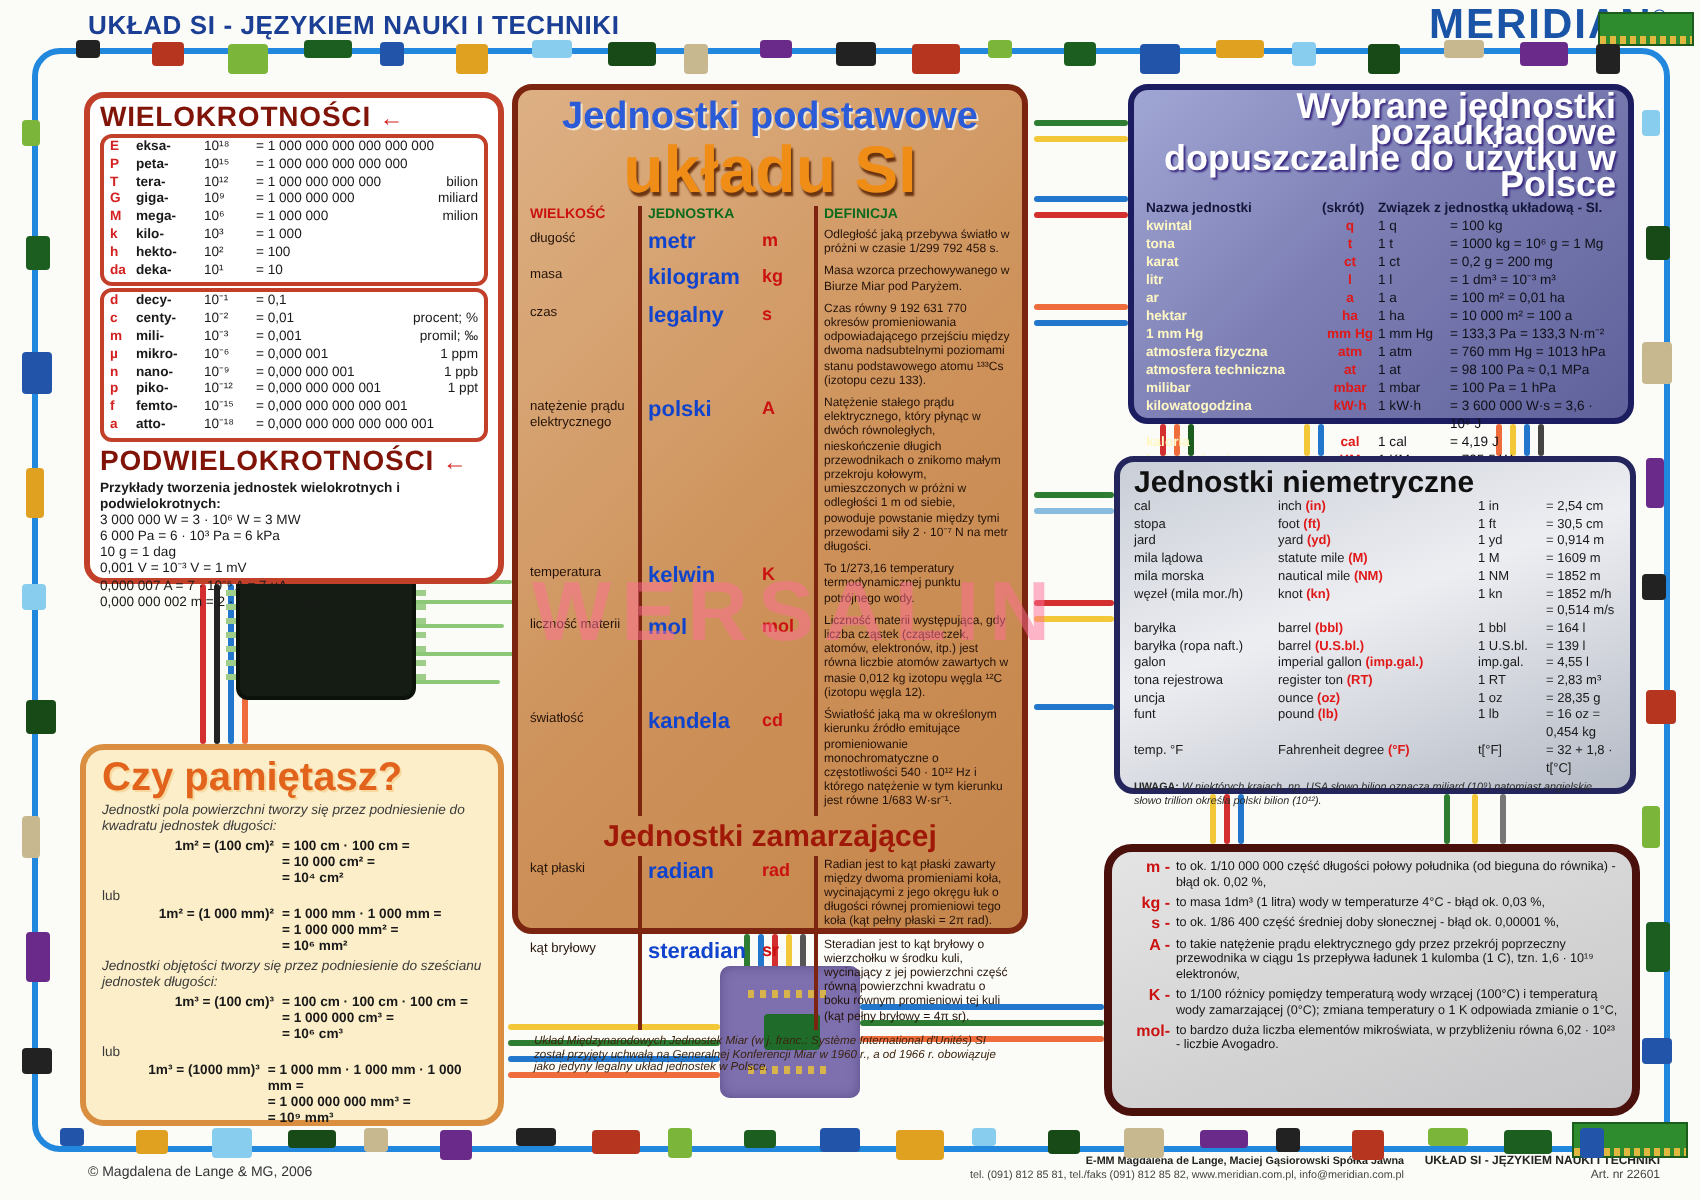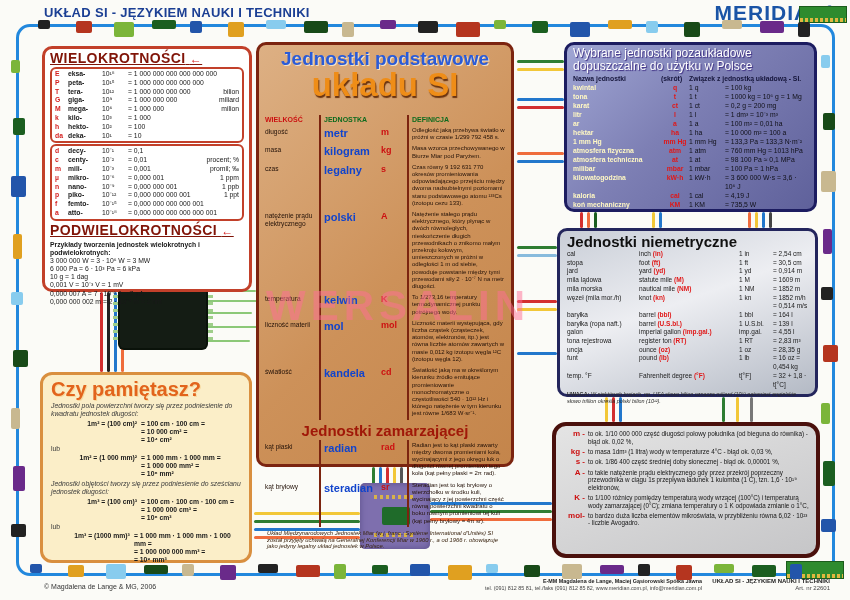--- a/index.html
+++ b/index.html
@@ -13,21 +13,21 @@
   .brand sup{font-size:9px;}
 
   
   .frame{position:absolute;left:16px;top:24px;width:813px;height:546px;border:3px solid #2288dd;border-radius:14px;}
 
   
   .panel{position:absolute;box-sizing:border-box;z-index:3;}
 
   
   #p-mult{left:42px;top:46px;width:210px;height:246px;background:#fff;border:3px solid #c2402a;border-radius:10px;padding:1px 5px;}
-  .ptitle{font-size:14px;font-weight:bold;color:#801408;letter-spacing:.4px;line-height:16px;text-decoration:underline;}
+  .ptitle{font-size:14px;font-weight:bold;color:#801408;letter-spacing:.4px;line-height:16px;}
   .ptitle .arrow{color:#d42020;font-size:12px;}
   .rowbox{border:2px solid #c2402a;border-radius:6px;padding:1px 3px;margin:0 0 1px 0;background:#fff;}
   .mrow{display:grid;grid-template-columns:13px 34px 26px 1fr auto;font-size:6.8px;line-height:8.8px;}
   .msym{color:#d42020;font-weight:bold;}
   .mname{font-weight:bold;color:#191919;}
   .mpow{color:#191919;}
   .mval{color:#191919;}
   .mnote{color:#191919;text-align:right;}
   .ex-head{font-size:6.8px;font-weight:bold;line-height:8px;margin-top:2px;color:#191919;}
   .ex-line{font-size:6.8px;line-height:8.2px;color:#191919;}
@@ -38,38 +38,38 @@
   .rem-intro{font-size:6.8px;font-style:italic;line-height:8px;color:#3a3a3a;margin:2px 0;}
   .frow{display:flex;margin:1px 0;}
   .fpre{font-size:6.8px;line-height:8px;color:#3a3a3a;display:block;}
   .flhs{font-size:6.8px;font-weight:bold;width:86px;text-align:right;padding-right:4px;line-height:8px;color:#191919;}
   .frhs{font-size:6.8px;font-weight:bold;white-space:pre-line;line-height:8px;color:#191919;}
 
   
   #p-base{left:256px;top:42px;width:258px;height:425px;background:linear-gradient(135deg,#ddb084,#cd9159 55%,#c4854b);
           border:3px solid #7b2410;border-radius:10px;padding:3px 0;}
   .bu-title1{text-align:center;font-size:19px;font-weight:bold;color:#2b5bd7;text-shadow:1px 1px 0 #f2e2c8;line-height:21px;}
-  .bu-title2{text-align:center;font-size:33px;font-weight:bold;color:#ef8d17;text-shadow:1px 2px 1px #6b3410;line-height:32px;margin-bottom:14px;}
+  .bu-title2{text-align:center;font-size:33px;font-weight:bold;color:#ef8d17;text-shadow:1px 2px 1px #6b3410;line-height:32px;margin-bottom:2px;}
   .bu-table{margin:0 6px;}
   .bu-hrow{display:grid;grid-template-columns:54px 62px 26px 1fr;font-size:7px;font-weight:bold;line-height:10px;}
   .bu-h-q{color:#cc1111;}
   .bu-h-u{color:#0d6b1e;border-left:2px solid #7b2410;padding-left:3px;}
   .bu-h-d{color:#0d6b1e;border-left:2px solid #7b2410;padding-left:3px;grid-column:4;}
   .burow{display:grid;grid-template-columns:54px 62px 26px 1fr;}
   .qty{font-size:6.6px;line-height:7.6px;color:#241208;padding:3px 1px 2px 0;}
   .unitname{font-size:11px;font-weight:bold;color:#1144cc;border-left:2px solid #7b2410;padding:2px 0 2px 3px;}
   .unitsym{font-size:9px;font-weight:bold;color:#cc1111;padding:2px 0;}
   .udef{font-size:6px;line-height:7.2px;color:#241208;border-left:2px solid #7b2410;padding:2px 0 2px 3px;}
   .supp-title{text-align:center;font-size:15px;font-weight:bold;color:#a01808;line-height:17px;margin:2px 0 1px 0;}
   .bu-foot{font-size:5.8px;font-style:italic;line-height:6.8px;color:#3a2410;margin:3px 8px 0 8px;}
 
   
   #p-nonsys{left:564px;top:42px;width:253px;height:170px;border:3px solid #1c1c60;border-radius:10px;padding:2px 6px;
             background:linear-gradient(135deg,#a0a6d4,#7d7fb4 45%,#5f619b);}
-  .ns-title{text-align:left;font-size:12px;font-weight:normal;color:#fff;text-shadow:1px 1px 1px #3a2a80;line-height:13px;}
+  .ns-title{text-align:right;font-size:18px;font-weight:bold;color:#fff;text-shadow:1px 1px 1px #3a2a80;line-height:13px;}
   .ns-hrow{display:grid;grid-template-columns:88px 28px 1fr;font-size:6.8px;font-weight:bold;color:#15153a;line-height:9px;margin-top:1px;}
   .nsrow{display:grid;grid-template-columns:88px 28px 36px 1fr;font-size:6.8px;line-height:9px;}
   .ns-name{color:#fff8c4;font-weight:bold;}
   .ns-abbr{color:#e01818;font-weight:bold;text-align:center;}
   .ns-lhs{color:#101018;}
   .ns-rhs{color:#101018;}
 
   
   #p-nonmet{left:557px;top:228px;width:261px;height:169px;border:3px solid #23255c;border-radius:10px;padding:2px 7px;
             background:linear-gradient(160deg,#c9ced7,#edeef2 45%,#b4bac5);}

